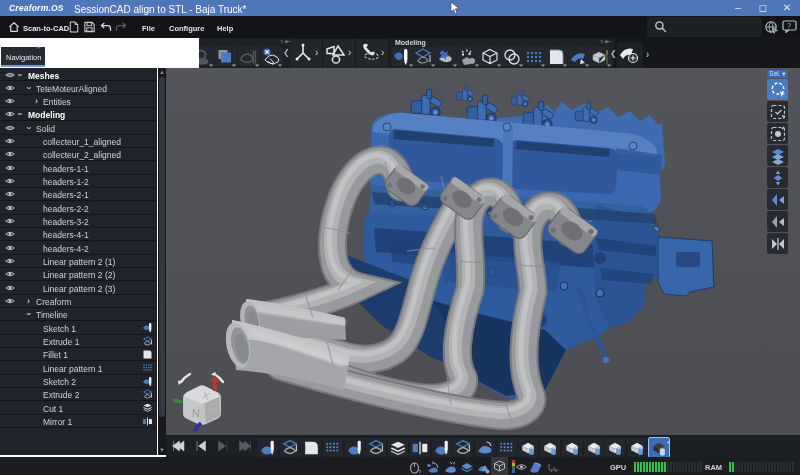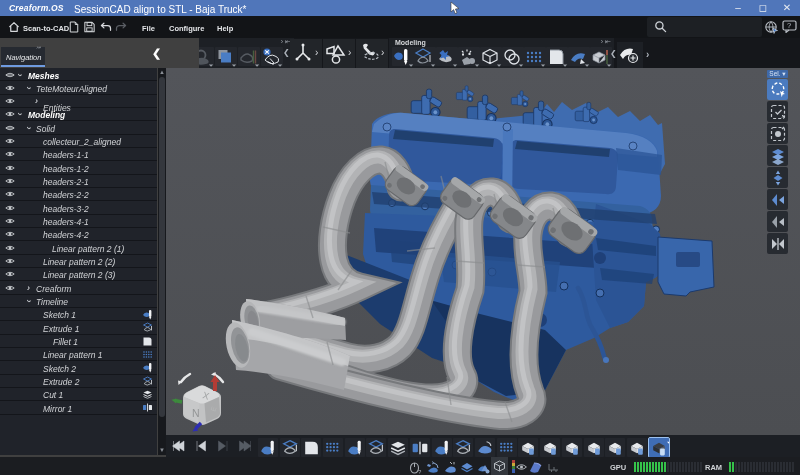--- a/index.html
+++ b/index.html
@@ -26,21 +26,21 @@
 #toolbar { position:absolute; left:0; top:38px; width:800px; height:30px; background:#15171b; }
 .tgroup { position:absolute; top:0; height:30px; background:#1d2025; }
 .ghead { position:absolute; top:1px; left:6px; font-size:7px; color:#d6d8db; font-weight:bold; }
 .gmarks { position:absolute; top:0; right:3px; font-size:7px; color:#9aa0a8; }
 .tile { position:absolute; top:9px; width:22px; height:19px; background:#24272d; border-radius:1px; }
 .tile:after{content:"";position:absolute;right:1px;bottom:1px;border-left:3px solid transparent;border-top:3px solid transparent;border-right:3px solid #9aa0a8;transform:rotate(45deg);}
 .tsep { position:absolute; top:11px; font-size:10px; color:#aab0b8; font-weight:bold; }
 .soloicon { position:absolute; top:4px; height:26px; background:#1d2025; }
 
 
-#navpanel { position:absolute; left:0; top:38px; width:199px; height:419px; background:#404040;font-style:italic; }
+#navpanel { position:absolute; left:0; top:38px; width:199px; height:419px; background:#ffffff; }
 #navtab { position:absolute; left:1px; top:9px; width:44px; height:20px; background:#262a31;
   color:#e8eaec; font-size:7.5px; }
 #navtab span { position:absolute; left:5px; top:6px; }
 #navtab .underline{ position:absolute; left:0; bottom:0; width:100%; height:2px; background:#6f9be0;}
 #collapsearrow { position:absolute; left:152px; top:47px; color:#fff; font-size:11px; font-weight:bold;}
 #tree { position:absolute; left:0; top:30px; width:157px; height:387px; background:#20232a; }
 .trow { position:relative; width:157px; height:13.34px; border-bottom:1px solid #13151a;
   color:#d2d4d7; font-size:8.5px; }
 .trow .eye { position:absolute; left:4.5px; top:1.5px; width:10px; height:10px; }
 .trow .chev { position:absolute; top:1.5px; font-size:9px; color:#c9ccd0; font-weight:bold; }
@@ -272,21 +272,21 @@
           </svg>
           <span class="chev open" style="left:27px;">›</span>
           <span class="lbl" style="left:36px;">TeteMoteurAligned</span>
         </div>
 <div class="trow">
           <svg class="eye" viewBox="0 0 10 10">
             <path d="M.8 5 Q5 1.6 9.2 5 Q5 8.4 .8 5 Z" fill="none" stroke="#c4c7cb" stroke-width=".9"></path>
             <circle cx="5" cy="5" r="1.4" fill="#c4c7cb"></circle>
           </svg>
           <span class="chev" style="left:35px;">›</span>
-          <span class="lbl" style="left:43px;margin-top:6px;">Entities</span>
+          <span class="lbl" style="left:43px;">Entities</span>
         </div>
 <div class="trow hdr">
           <svg class="eye" viewBox="0 0 10 10">
             <path d="M.8 5 Q5 1.6 9.2 5 Q5 8.4 .8 5 Z" fill="none" stroke="#c4c7cb" stroke-width=".9"></path>
             <circle cx="5" cy="5" r="1.4" fill="#c4c7cb"></circle>
           </svg>
           <span class="chev open" style="left:18px;">›</span>
           <span class="lbl" style="left:28px;">Modeling</span>
         </div>
 <div class="trow">
@@ -295,20 +295,27 @@
             <path d="M1 5 H9" stroke="#c4c7cb" stroke-width=".9"></path>
           </svg>
           <span class="chev open" style="left:27px;">›</span>
           <span class="lbl" style="left:36px;">Solid</span>
         </div>
 <div class="trow">
           <svg class="eye" viewBox="0 0 10 10">
             <path d="M.8 5 Q5 1.6 9.2 5 Q5 8.4 .8 5 Z" fill="none" stroke="#c4c7cb" stroke-width=".9"></path>
             <circle cx="5" cy="5" r="1.4" fill="#c4c7cb"></circle>
           </svg>
+          <span class="lbl" style="left:43px;">collecteur_1_aligned</span>
+        </div>
+<div class="trow">
+          <svg class="eye" viewBox="0 0 10 10">
+            <path d="M.8 5 Q5 1.6 9.2 5 Q5 8.4 .8 5 Z" fill="none" stroke="#c4c7cb" stroke-width=".9"></path>
+            <circle cx="5" cy="5" r="1.4" fill="#c4c7cb"></circle>
+          </svg>
           <span class="lbl" style="left:43px;">collecteur_2_aligned</span>
         </div>
 <div class="trow">
           <svg class="eye" viewBox="0 0 10 10">
             <path d="M.8 5 Q5 1.6 9.2 5 Q5 8.4 .8 5 Z" fill="none" stroke="#c4c7cb" stroke-width=".9"></path>
             <circle cx="5" cy="5" r="1.4" fill="#c4c7cb"></circle>
           </svg>
           <span class="lbl" style="left:43px;">headers-1-1</span>
         </div>
 <div class="trow">
@@ -351,21 +358,21 @@
             <path d="M.8 5 Q5 1.6 9.2 5 Q5 8.4 .8 5 Z" fill="none" stroke="#c4c7cb" stroke-width=".9"></path>
             <circle cx="5" cy="5" r="1.4" fill="#c4c7cb"></circle>
           </svg>
           <span class="lbl" style="left:43px;">headers-4-2</span>
         </div>
 <div class="trow">
           <svg class="eye" viewBox="0 0 10 10">
             <path d="M.8 5 Q5 1.6 9.2 5 Q5 8.4 .8 5 Z" fill="none" stroke="#c4c7cb" stroke-width=".9"></path>
             <circle cx="5" cy="5" r="1.4" fill="#c4c7cb"></circle>
           </svg>
-          <span class="lbl" style="left:52px;">Linear pattern 2 (1)</span>
+          <span class="lbl" style="left:43px;">Linear pattern 2 (1)</span>
         </div>
 <div class="trow">
           <svg class="eye" viewBox="0 0 10 10">
             <path d="M.8 5 Q5 1.6 9.2 5 Q5 8.4 .8 5 Z" fill="none" stroke="#c4c7cb" stroke-width=".9"></path>
             <circle cx="5" cy="5" r="1.4" fill="#c4c7cb"></circle>
           </svg>
           <span class="lbl" style="left:43px;">Linear pattern 2 (2)</span>
         </div>
 <div class="trow">
           <svg class="eye" viewBox="0 0 10 10">
@@ -396,21 +403,21 @@
         </div>
 <div class="trow">
           <span class="lbl" style="left:43px;">Extrude 1</span>
           <svg class="ricon" viewBox="0 0 11 11">
             <path d="M5.5 1 L9.5 3 5.5 5 1.5 3 Z" fill="none" stroke="#4a7dc4" stroke-width=".9"></path>
             <path d="M5.5 5.4 q-2.6 .6 -3.2 2.4 q2.6 2.6 6.4 0 q-.6 -1.8 -3.2 -2.4" fill="none" stroke="#aeb3b9" stroke-width=".9"></path>
             <path d="M9.5 4 v4.4" stroke="#dfe3e8" stroke-width=".8"></path>
           </svg>
         </div>
 <div class="trow">
-          <span class="lbl" style="left:53px;">Fillet 1</span>
+          <span class="lbl" style="left:43px;">Fillet 1</span>
           <svg class="ricon" viewBox="0 0 11 11">
             <path d="M1.5 1.5 h5.5 q2.5 0 2.5 2.5 v5.5 h-8 Z" fill="#e3e6ea"></path>
           </svg>
         </div>
 <div class="trow">
           <span class="lbl" style="left:43px;">Linear pattern 1</span>
           <svg class="ricon" viewBox="0 0 11 11">
             <g fill="#4a7dc4">
               <circle cx="2" cy="3" r=".8"></circle>
               <circle cx="4.4" cy="3" r=".8"></circle>

